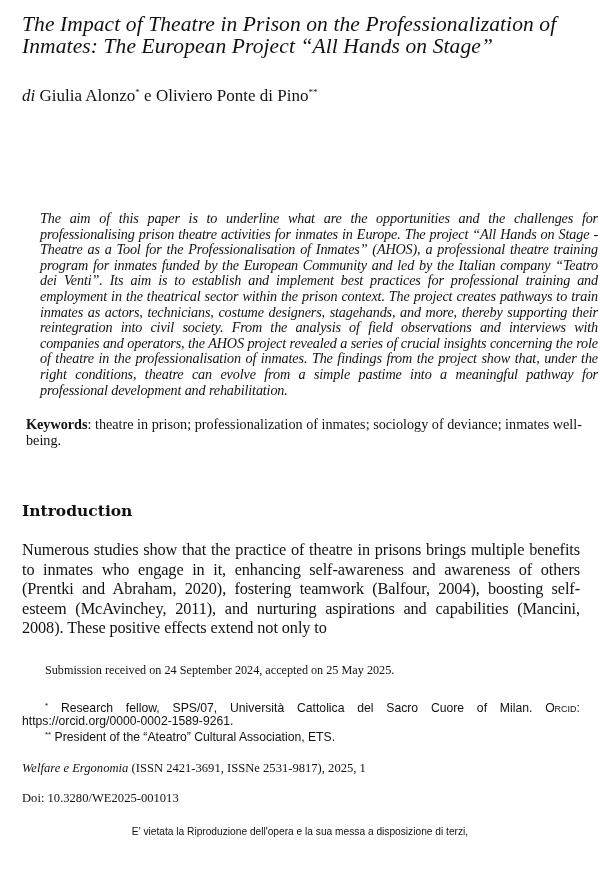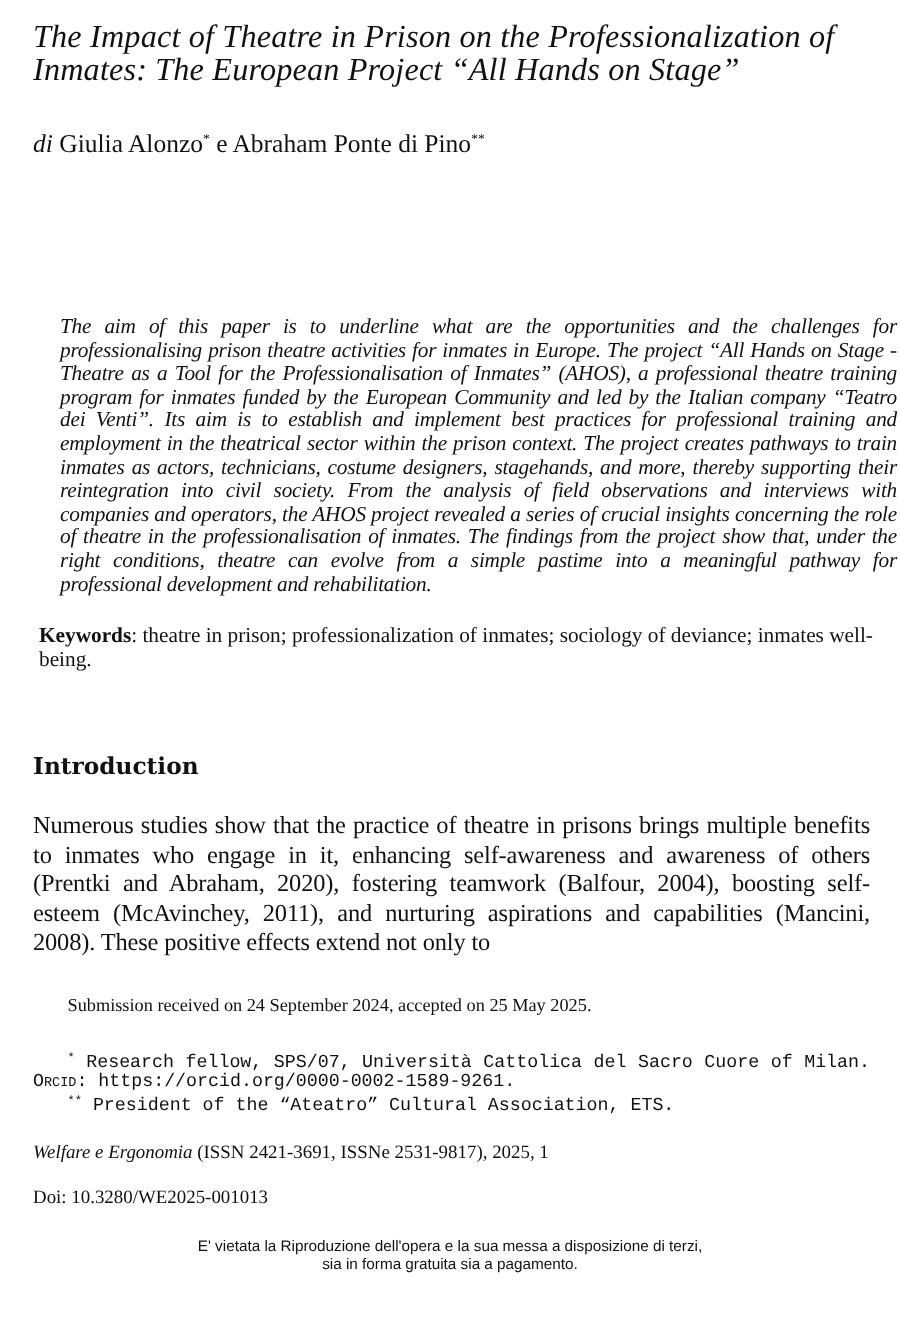--- a/index.html
+++ b/index.html
@@ -98,21 +98,21 @@
       font-family: "Liberation Serif", serif;
       font-size: 12.2px;
       line-height: 14px;
       margin: 0;
     }
     .footnotes {
       position: absolute;
       top: 699px;
       left: 0;
       width: 558px;
-      font-family: Liberation Mono, monospace;
+      font-family: Liberation Sans, sans-serif;
       font-size: 12.2px;
       line-height: 13px;
       margin: 0;
     }
     .footnote {
       margin: 0;
       text-align: justify;
     }
     .footnote .indent { padding-left: 23px; }
     .footnote sup { font-size: 8px; vertical-align: 4px; }
@@ -149,21 +149,21 @@
     }
     .copyright div { margin: 0; }
   </style>
 </head>
 <body>
 
 <div class="page">
 
   <h1 class="title">The Impact of Theatre in Prison on the Professionalization of Inmates: The European Project “All Hands on Stage”</h1>
 
-  <p class="authors"><span class="di">di</span> <span>Giulia Alonzo</span><sup>*</sup> <span>e</span> <span>Abraham Ponte di Pino</span><sup>**</sup></p>
+  <p class="authors"><span class="di">di</span> <span>Giulia Alonzo</span><sup>*</sup> <span>e</span> <span>Oliviero Ponte di Pino</span><sup>**</sup></p>
 
   <p class="abstract">The aim of this paper is to underline what are the opportunities and the challenges for professionalising prison theatre activities for inmates in Europe. The project “All Hands on Stage - Theatre as a Tool for the Professionalisation of Inmates” (AHOS), a professional theatre training program for inmates funded by the European Community and led by the Italian company “Teatro dei Venti”. Its aim is to establish and implement best practices for professional training and employment in the theatrical sector within the prison context. The project creates pathways to train inmates as actors, technicians, costume designers, stagehands, and more, thereby supporting their reintegration into civil society. From the analysis of field observations and interviews with companies and operators, the AHOS project revealed a series of crucial insights concerning the role of theatre in the professionalisation of inmates. The findings from the project show that, under the right conditions, theatre can evolve from a simple pastime into a meaningful pathway for professional development and rehabilitation.</p>
 
   <p class="keywords"><b>Keywords</b><span>: theatre in prison; professionalization of inmates; sociology of deviance; inmates well-being.</span></p>
 
   <h2 class="section-heading">Introduction</h2>
 
   <p class="intro">Numerous studies show that the practice of theatre in prisons brings multiple benefits to inmates who engage in it, enhancing self-awareness and awareness of others (Prentki and Abraham, 2020), fostering teamwork (Balfour, 2004), boosting self-esteem (McAvinchey, 2011), and nurturing aspirations and capabilities (Mancini, 2008). These positive effects extend not only to</p>
 
   <p class="submission">Submission received on 24 September 2024, accepted on 25 May 2025.</p>
@@ -173,14 +173,13 @@
     <p class="footnote"><span class="indent"></span><sup>**</sup><span> President of the “Ateatro” Cultural Association, ETS.</span></p>
   </div>
 
   <p class="journal"><span class="jname">Welfare e Ergonomia</span><span> (ISSN 2421-3691, ISSNe 2531-9817), 2025, 1</span></p>
 
   <p class="doi">Doi: 10.3280/WE2025-001013</p>
 </div>
 
 <div class="copyright">
   <div>E' vietata la Riproduzione dell'opera e la sua messa a disposizione di terzi,</div>
-  <div>sia in forma gratuita sia a pagamento.</div>
 </div>
 
 </body></html>

